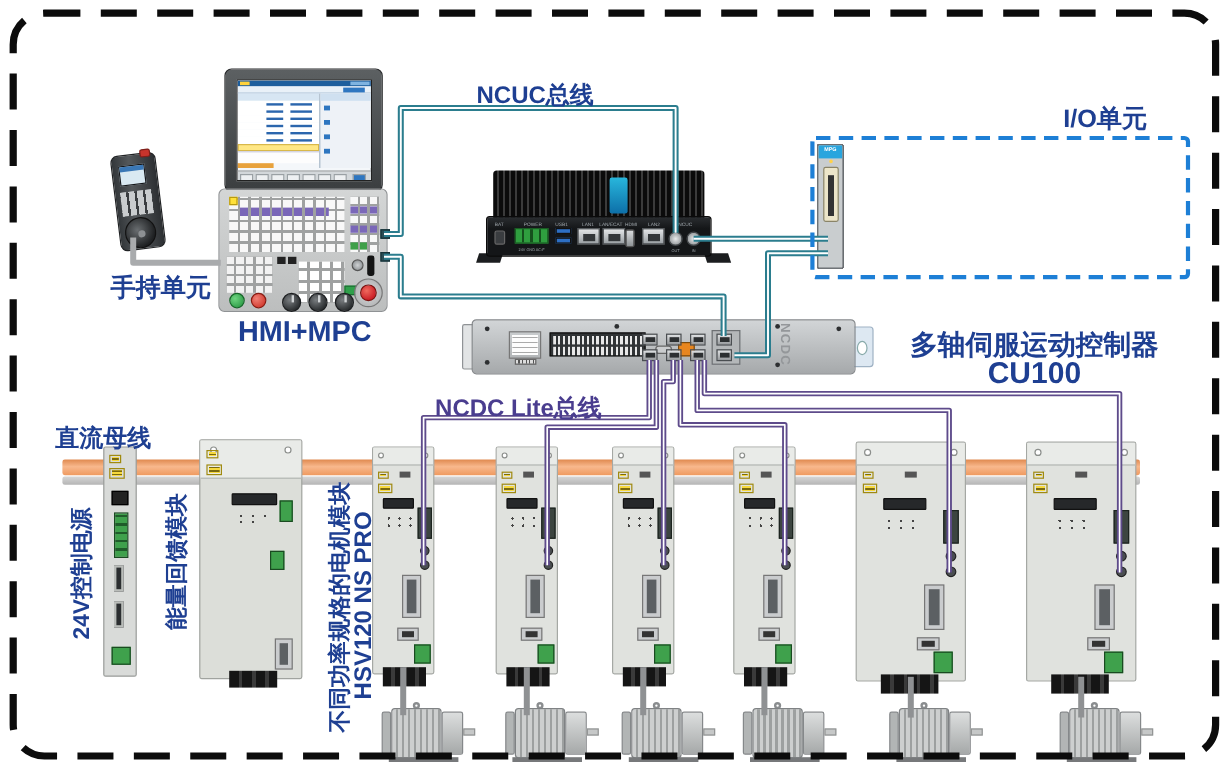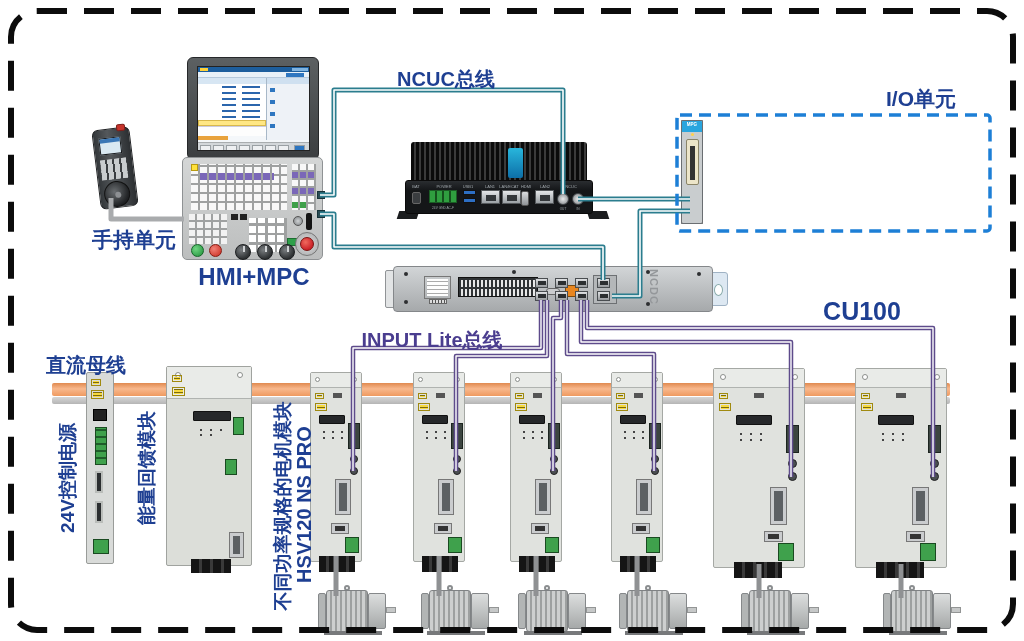--- a/index.html
+++ b/index.html
@@ -335,21 +335,21 @@
     <div class="knob" style="left:96px;top:86px;"></div>
     <div class="estop">
         <i></i>
       </div>
   </div>
   <div class="stub" style="left:317px;top:191px;"></div>
   <div class="stub" style="left:317px;top:210px;"></div>
   <div class="lbl" style="left:254px;top:263px;font-size:24px;">HMI+MPC</div>
 
   <div class="lbl" style="left:446px;top:66px;font-size:20px;">NCUC总线</div>
-  <div class="lbl purp" style="left:432px;top:327px;font-size:20px;">INPUT Lite总线</div>
+  <div class="lbl purp" style="left:432px;top:327px;font-size:20px;">NCDC Lite总线</div>
   <div class="lbl" style="left:86px;top:352px;font-size:20px;">直流母线</div>
 
   <div class="ipc-fins"></div>
   <div class="ipc-stick"></div>
   <div class="ipc-body"></div>
   <div class="ipc-foot" style="left:398px;top:211px;transform:skewX(-18deg);"></div>
   <div class="ipc-foot" style="left:588px;top:211px;transform:skewX(18deg);"></div>
   <span class="plbl" style="left:416px;top:184px;">BAT</span>
   <span class="plbl" style="left:444px;top:184px;">POWER</span>
   <span class="plbl" style="left:468px;top:184px;">USB1</span>
@@ -521,20 +521,21 @@
       <i></i>
     </div>
   <div class="cu-blk"></div>
   <div class="cuport" style="left:597px;top:278px;">
       <i></i>
     </div>
   <div class="cuport" style="left:597px;top:291px;">
       <i></i>
     </div>
   <div class="vlbl" style="left:614px;top:281px;width:80px;transform:rotate(90deg);font-size:11px;color:#94979a;letter-spacing:1px;">NCDC</div>
+  <div class="lbl" style="left:862px;top:272px;font-size:23px;">多轴伺服运动控制器</div>
   <div class="lbl" style="left:862px;top:297px;font-size:25px;">CU100</div>
 
   <div class="psu">
     <div class="stk" style="left:4px;top:6px;width:10px;height:7px;"></div>
     <div class="stk" style="left:4px;top:17px;width:13px;height:9px;"></div>
     <div class="psu-rj"></div>
     <div class="psu-gt"></div>
     <div class="psu-sl" style="left:8px;top:98px;"></div>
     <div class="psu-sl" style="left:8px;top:128px;"></div>
     <div class="psu-gb"></div>

